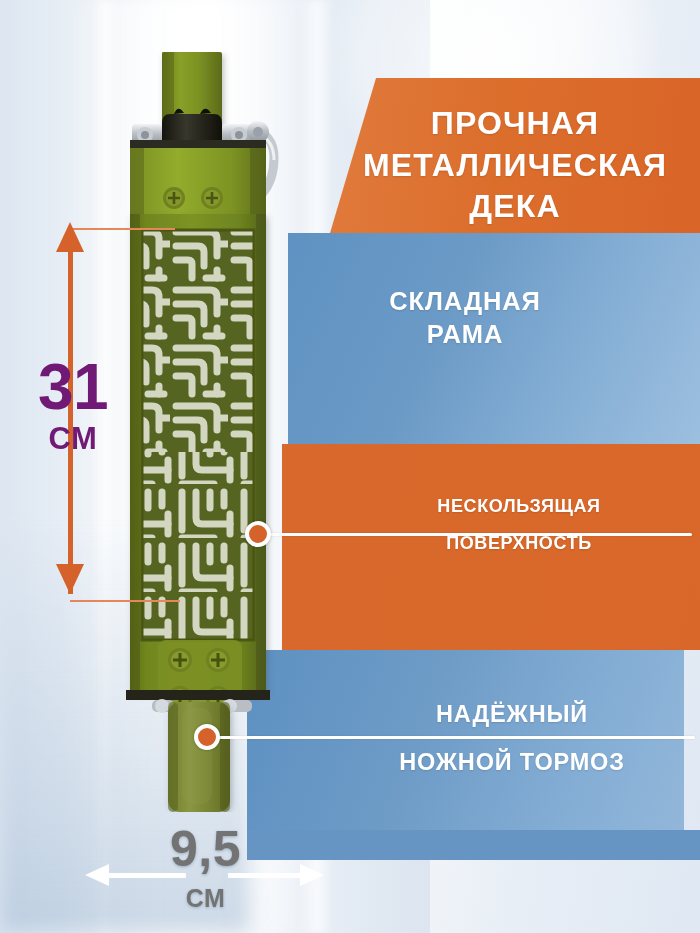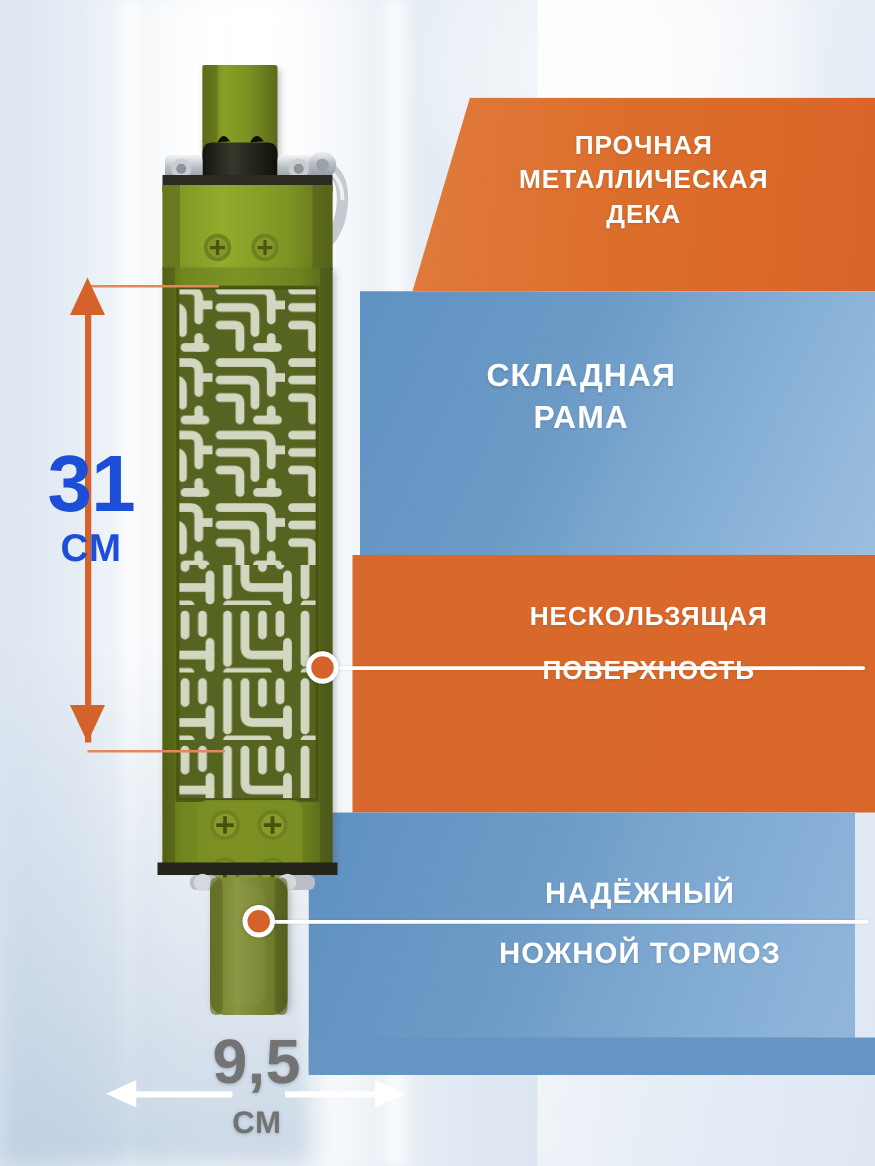--- a/index.html
+++ b/index.html
@@ -48,34 +48,34 @@
     position:absolute;left:0;right:0;text-align:center;
     font-weight:700;letter-spacing:.035em;line-height:1.30;
     text-shadow:0 1px 2px rgba(0,0,0,.13);
     white-space:pre-line;
   }
   #band-deck{
     left:330px;top:78px;width:370px;height:155px;
     background:linear-gradient(95deg,#e07a3c 0%,#dc6e2c 45%,#d96528 100%);
     clip-path:polygon(46px 0,370px 0,370px 155px,0 155px);
   }
-  #band-deck .band-label{top:25px;font-size:21px;}
+  #band-deck .band-label{top:25px;font-size:32px;}
 
   #band-frame{
     left:288px;top:233px;width:412px;height:211px;
     background:linear-gradient(115deg,#5f92c2 0%,#6b9ac6 38%,#87b0d6 72%,#9cbfdf 100%);
     text-decoration:underline;
   }
   #band-frame .band-label{left:42px;width:270px;right:auto;top:52px;font-size:25.5px;}
 
   #band-grip{
     left:282px;top:444px;width:418px;height:206px;
     background:linear-gradient(100deg,#d8682b 0%,#d9692b 50%,#d96729 100%);
   }
-  #band-grip .band-label{left:56px;right:0;top:28px;font-size:21px;line-height:2.06;}
+  #band-grip .band-label{left:56px;right:0;top:44px;font-size:18px;line-height:2.06;}
 
   #band-brake{
     left:247px;top:650px;width:437px;height:208px;
     background:linear-gradient(110deg,#5d90c1 0%,#6e9cc7 40%,#85aed5 75%,#93b7da 100%);
   }
   #band-brake .band-label{left:93px;right:0;top:40px;font-size:23.5px;line-height:2.06;}
 
   
   #band-width{
     left:0;top:852px;width:700px;height:81px;
@@ -100,21 +100,21 @@
   .dim-line-v{position:absolute;left:24px;top:14px;width:5px;height:358px;background:#d4622a;}
   .arrow-up,.arrow-down{position:absolute;left:12px;width:0;height:0;
       border-left:14.5px solid transparent;border-right:14.5px solid transparent;}
   .arrow-up{top:0;border-bottom:30px solid #d4622a;}
   .arrow-down{top:342px;border-top:30px solid #d4622a;}
   .tick{position:absolute;height:2px;background:#e4885a;}
   #tick-top{left:70px;top:228px;width:105px;}
   #tick-bot{left:70px;top:600px;width:110px;}
   #dim-h-text{
     position:absolute;left:18px;top:358px;width:110px;text-align:center;
-    color:#1d4ed8;font-weight:700;line-height:.92;
+    color:#701a75;font-weight:700;line-height:.92;
   }
   #dim-h-text .num{display:block;font-size:64px;letter-spacing:-.01em;}
   #dim-h-text .unit{display:block;font-size:31px;margin-top:8px;letter-spacing:.02em;}
 
   
   #dim-w{position:absolute;left:88px;top:824px;width:235px;height:95px;color:#737373;}
   #dim-w-num{
     position:absolute;left:0;right:0;top:0;text-align:center;
     font-size:50px;font-weight:700;line-height:1;letter-spacing:.01em;
     text-shadow:0 1px 3px rgba(40,70,100,.35);

